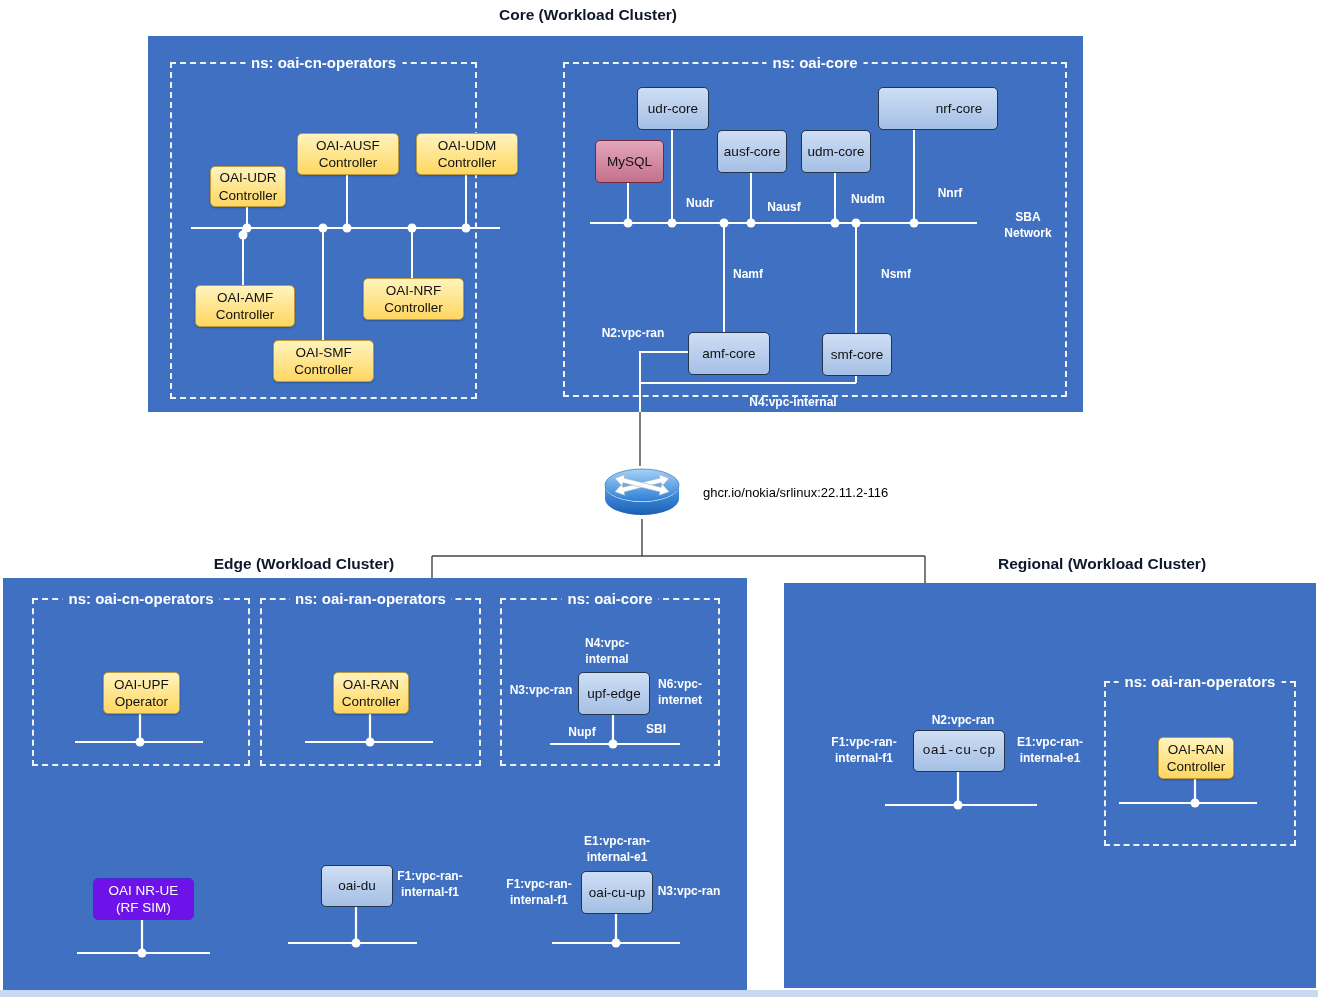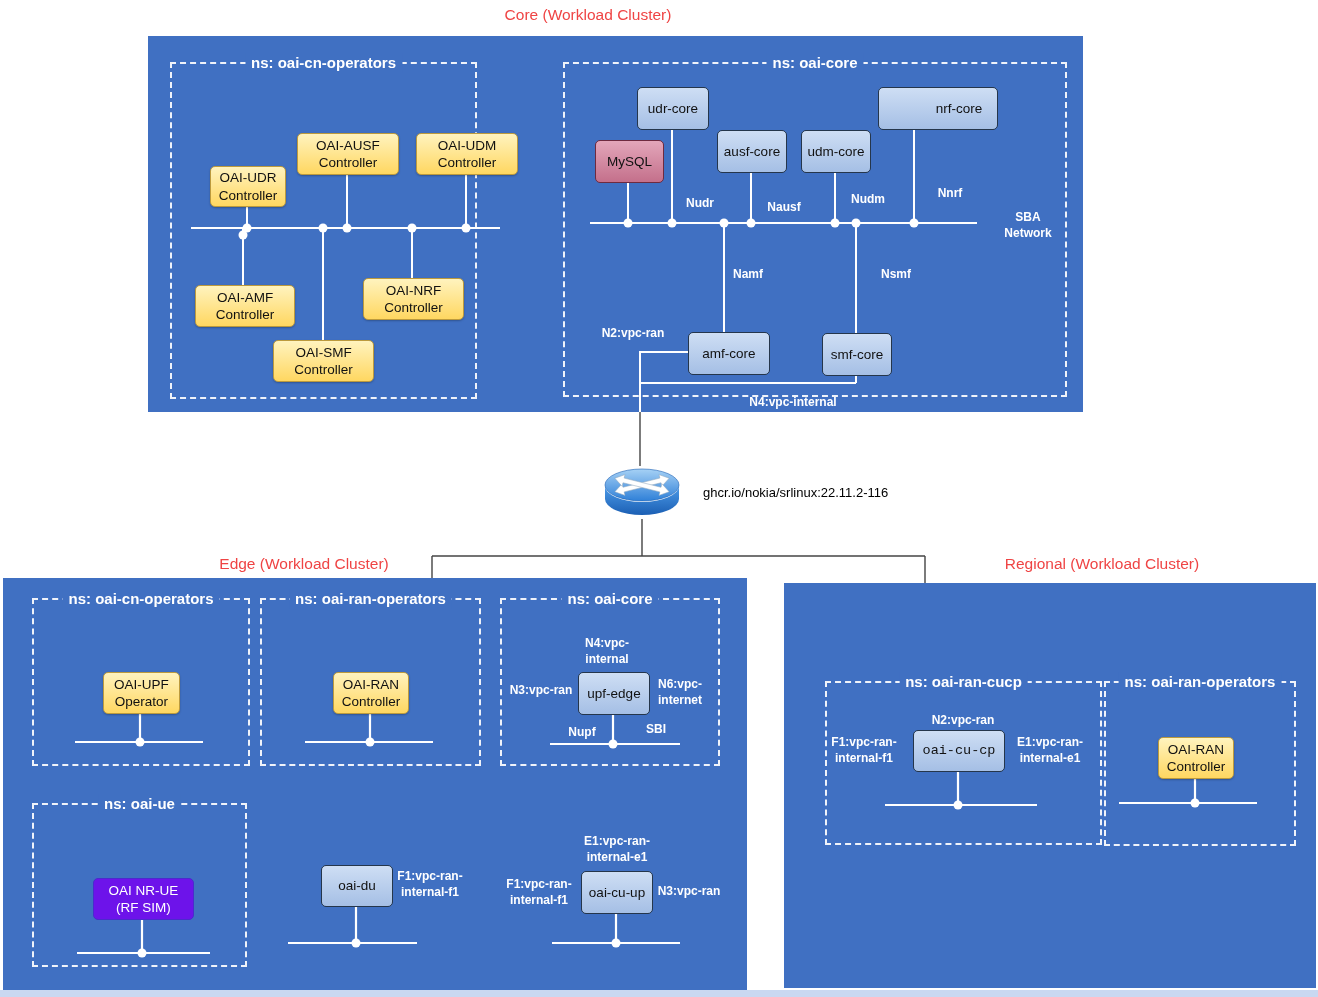--- a/index.html
+++ b/index.html
@@ -23,21 +23,21 @@
   .node span{white-space:pre;}
   .node.yellow{background:linear-gradient(#FFF3BE,#FFD761);border:1px solid #BC9A3D;box-shadow:0 1px 2px rgba(0,0,0,0.25);}
   .node.blue{background:linear-gradient(#CEDEF4,#A5BFE5);border:1.5px solid #25364B;}
   .node.pink{background:linear-gradient(#E3A6BA,#C4708B);border:1.5px solid #6E2A3F;}
   .node.purple{background:#6D13EA;border:1.5px solid #4B2ACD;color:#ffffff;}
   .edge-label{
     position:absolute;transform:translate(-50%,-50%);color:#ffffff;font-weight:bold;
     font-size:12px;text-align:center;white-space:pre;line-height:1.3;
   }
   .title{
-    position:absolute;transform:translateX(-50%);color:#ef4444;font-weight:normal;
+    position:absolute;transform:translateX(-50%);color:#0f172a;font-weight:bold;
     font-size:15.5px;white-space:nowrap;
   }
   .router-label{position:absolute;color:#000000;font-weight:normal;font-size:13px;white-space:nowrap;}
   #connector-layer{position:absolute;left:0;top:0;}
   #bottom-strip{position:absolute;left:0;top:990px;width:1318px;height:7px;background:#C9D8F1;}
   #router-icon{position:absolute;left:602px;top:464px;width:80px;height:56px;}
 </style>
 </head>
 <body>
 
@@ -56,27 +56,21 @@
 
   <div class="ns-box" style="left:32px;top:598px;width:214px;height:164px;">
     <span class="ns-label">ns: oai-cn-operators</span>
   </div>
   <div class="ns-box" style="left:260px;top:598px;width:217px;height:164px;">
     <span class="ns-label">ns: oai-ran-operators</span>
   </div>
   <div class="ns-box" style="left:500px;top:598px;width:216px;height:164px;">
     <span class="ns-label">ns: oai-core</span>
   </div>
-  <div class="ns-box" style="left:32px;top:803px;width:211px;height:160px;">
-    <span class="ns-label">ns: oai-ue</span>
-  </div>
-
-  <div class="ns-box" style="left:825px;top:681px;width:273px;height:160px;">
-    <span class="ns-label">ns: oai-ran-cucp</span>
-  </div>
+
   <div class="ns-box" style="left:1104px;top:681px;width:188px;height:161px;">
     <span class="ns-label">ns: oai-ran-operators</span>
   </div>
 
   <svg id="connector-layer" width="1318" height="997" viewBox="0 0 1318 997">
     <g stroke="#ffffff" stroke-width="2" fill="none">
       <path d="M191 228 H500"></path>
       <path d="M247 205 V228"></path>
       <path d="M347 173 V228"></path>
       <path d="M466 173 V228"></path>

